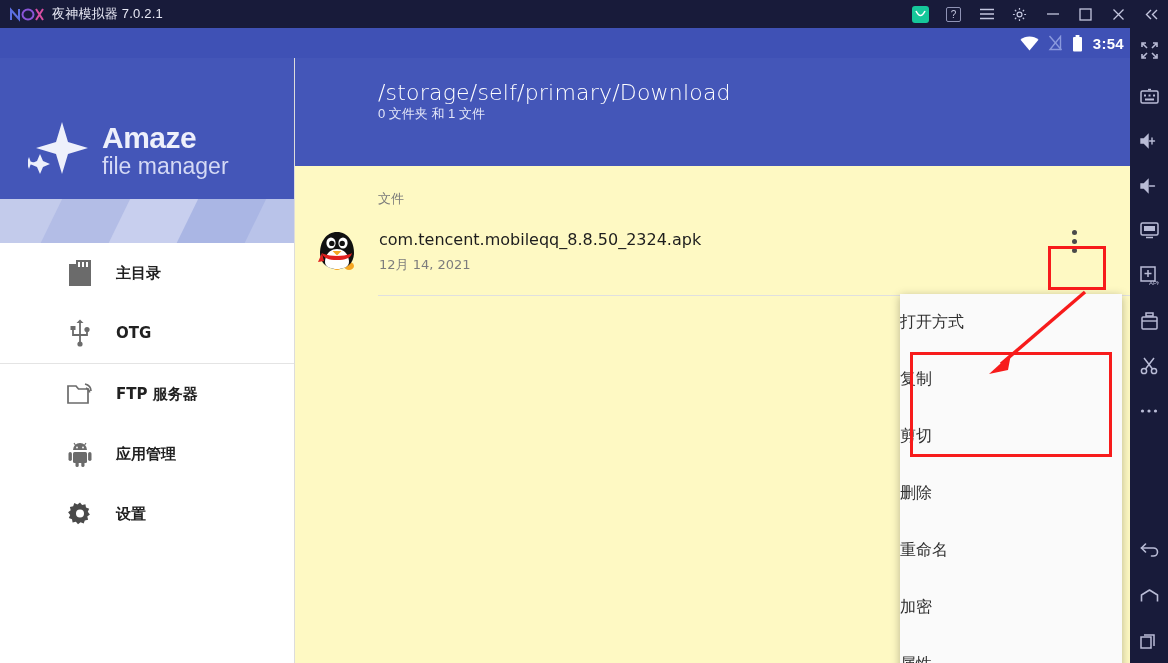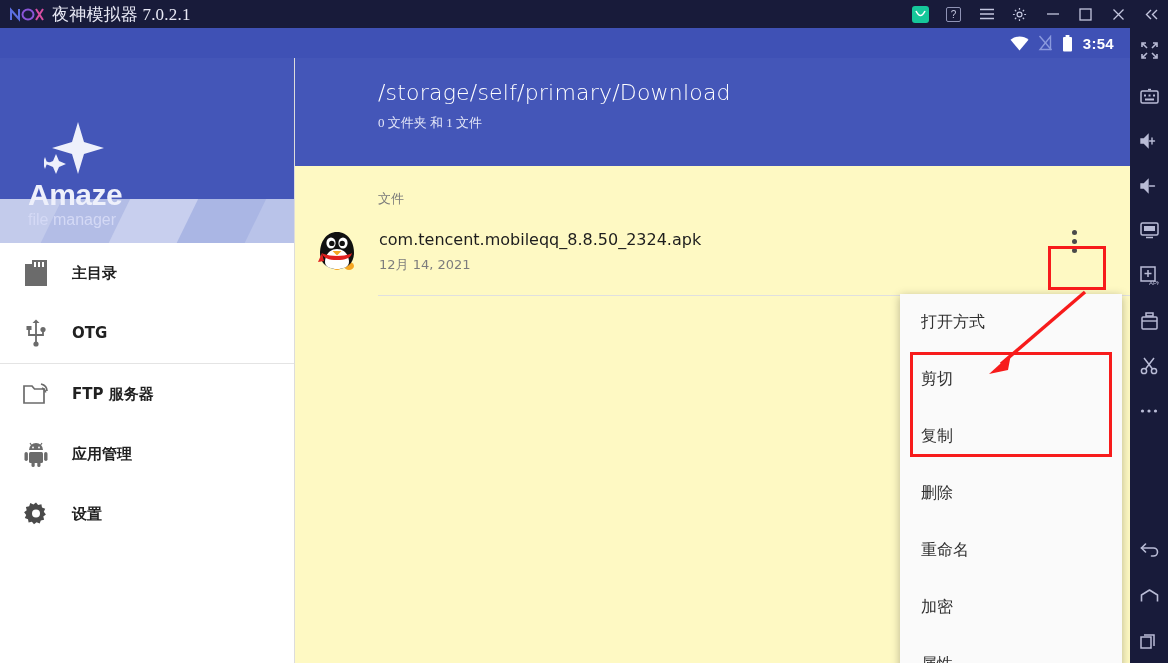--- a/index.html
+++ b/index.html
@@ -14,22 +14,22 @@
   #titlebar{
     position:absolute; left:0; top:0; width:1168px; height:28px;
     background:#181b3a; display:flex; align-items:center;
   }
   #nox-logo{
     margin-left:10px; width:34px; height:16px; position:relative;
     display:flex; align-items:center; justify-content:center;
   }
   #nox-logo svg{ display:block; }
   #app-title{
-    color:#e8e9f5; font-size:17px; margin-left:8px; letter-spacing:.2px;
-    font-family:Liberation Serif, serif;
+    color:#e8e9f5; font-size:13px; margin-left:8px; letter-spacing:.2px;
+    font-family:Liberation Sans, sans-serif;
   }
   #win-controls{ margin-left:auto; display:flex; align-items:center; height:28px; }
   .wc{
     width:33px; height:28px; display:flex; align-items:center; justify-content:center;
     color:#c3c6de; font-size:13px; cursor:pointer;
   }
   .wc svg{ display:block; }
   #store-icon{
     width:17px;height:17px;background:#16c79a;border-radius:3px;
     display:flex;align-items:center;justify-content:center;
@@ -43,69 +43,69 @@
   
   #screen{
     position:absolute; left:0; top:28px; width:1130px; height:635px;
     background:#fff; overflow:hidden;
   }
 
   
   #status-bar{
     position:absolute; left:0; top:0; width:1130px; height:30px;
     background:#3f51b5; display:flex; align-items:center; justify-content:flex-end;
-    padding-right:16px; gap:9px;
+    padding-right:6px; gap:9px;
   }
   #status-bar .sicon{ display:flex; align-items:center; }
   #clock{ color:#fff; font-size:15px; font-weight:bold; letter-spacing:.3px; margin-left:1px;}
 
   
   #sidebar{
     position:absolute; left:0; top:30px; width:295px; height:605px;
     background:#fff; border-right:1px solid #dcdcdc; overflow:hidden;
   }
   #drawer-header{
     position:relative; width:295px; height:185px;
     background:#4456b8; overflow:hidden;
   }
   #drawer-brand{
-    position:absolute; left:28px; top:62px; display:flex; align-items:center; flex-direction:column;
+    position:absolute; left:28px; top:62px; display:flex; align-items:center; gap:12px;
   }
   #brand-text{ line-height:1; }
   #brand-name{ color:#eef0fb; font-size:30px; font-weight:bold; letter-spacing:-.5px;}
-  #brand-sub{ color:#d4d9f5; font-size:16px; margin-top:2px; font-weight:300;}
+  #brand-sub{ color:#d4d9f5; font-size:23px; margin-top:2px; font-weight:300;}
   .para{
     position:absolute; bottom:-14px; width:74px; height:58px;
     transform:skewX(-26deg);
   }
 
   .nav-section{ border-bottom:1px solid #e4e4e4; }
   .nav-item{
-    height:60px; display:flex; align-items:center; cursor:pointer;
+    height:60px; display:flex; align-items:center; cursor:pointer;padding-left:44px;
   }
   .nav-item.active{ background:#eeeeee; }
   .nav-ico{
     width:72px; display:flex; align-items:center; justify-content:center;
     color:#666; flex:0 0 72px;
   }
   .nav-label{ font-size:15px; color:#212121; font-weight:bold;
     font-family:"DejaVu Sans","Liberation Sans",sans-serif;}
   .nav-item.active .nav-label{ color:#e8275a; font-weight:normal;}
 
   
   #main{
     position:absolute; left:295px; top:30px; width:835px; height:605px; background:#fef9c3;
   }
   #path-bar{
     width:835px; height:108px; background:#4456b8; padding:22px 0 0 83px; color:#fff;
   }
   #path-title{ font-size:22px; font-weight:300; letter-spacing:.2px;
     font-family:"DejaVu Sans","Liberation Sans",sans-serif;}
-  #path-sub{ font-size:13px; margin-top:9px; color:#e3e6f8;
-    font-family:Liberation Serif, serif;}
+  #path-sub{ font-size:13px; color:#e3e6f8;
+    font-family:Liberation Sans, sans-serif;}
 
   #list-header{
     padding:24px 0 0 83px; font-size:13px; color:#7b7b7b;
     font-family:"DejaVu Sans","Liberation Sans",sans-serif;
   }
   #file-row{
     position:relative; margin-top:22px; height:66px; display:flex; align-items:flex-start;
     cursor:pointer;
   }
   #file-icon{ width:84px; flex:0 0 84px; display:flex; align-items:center; justify-content:center;}
@@ -123,21 +123,21 @@
     position:absolute; left:83px; right:0; bottom:0; height:1px; background:#e0e0e0;
   }
 
   
   #context-menu{
     position:absolute; left:900px; top:266px; width:222px; height:397px;
     background:#fafafa; box-shadow:0 2px 9px rgba(0,0,0,.28);
     z-index:40; overflow:hidden;
   }
   .menu-item{
-    height:57px; display:flex; align-items:center; padding-left:21px;
+    height:57px; display:flex; align-items:center; 
     font-size:16px; color:#303030; cursor:pointer;
     font-family:"DejaVu Sans","Liberation Sans",sans-serif;
   }
 
   
   #ann-box-overflow{
     position:absolute; left:1048px; top:218px; width:58px; height:44px;
     border:3px solid #f71b1b; z-index:60; pointer-events:none;
   }
   #ann-box-menu{
@@ -380,22 +380,22 @@
         <span class="odot"></span>
         <span class="odot"></span>
         <span class="odot"></span>
       </span>
       <span id="row-divider"></span>
     </div>
   </div>
 
   <div id="context-menu">
     <div class="menu-item">打开方式</div>
+    <div class="menu-item">复制</div>
     <div class="menu-item">剪切</div>
-    <div class="menu-item">复制</div>
     <div class="menu-item">删除</div>
     <div class="menu-item">重命名</div>
     <div class="menu-item">加密</div>
     <div class="menu-item">属性</div>
   </div>
 
   <div id="ann-box-overflow"></div>
   <div id="ann-box-menu"></div>
   <svg id="ann-arrow" viewBox="0 0 115 95">
     <path d="M110 6 L26 78" stroke="#f71b1b" stroke-width="3.4" fill="none"></path>

